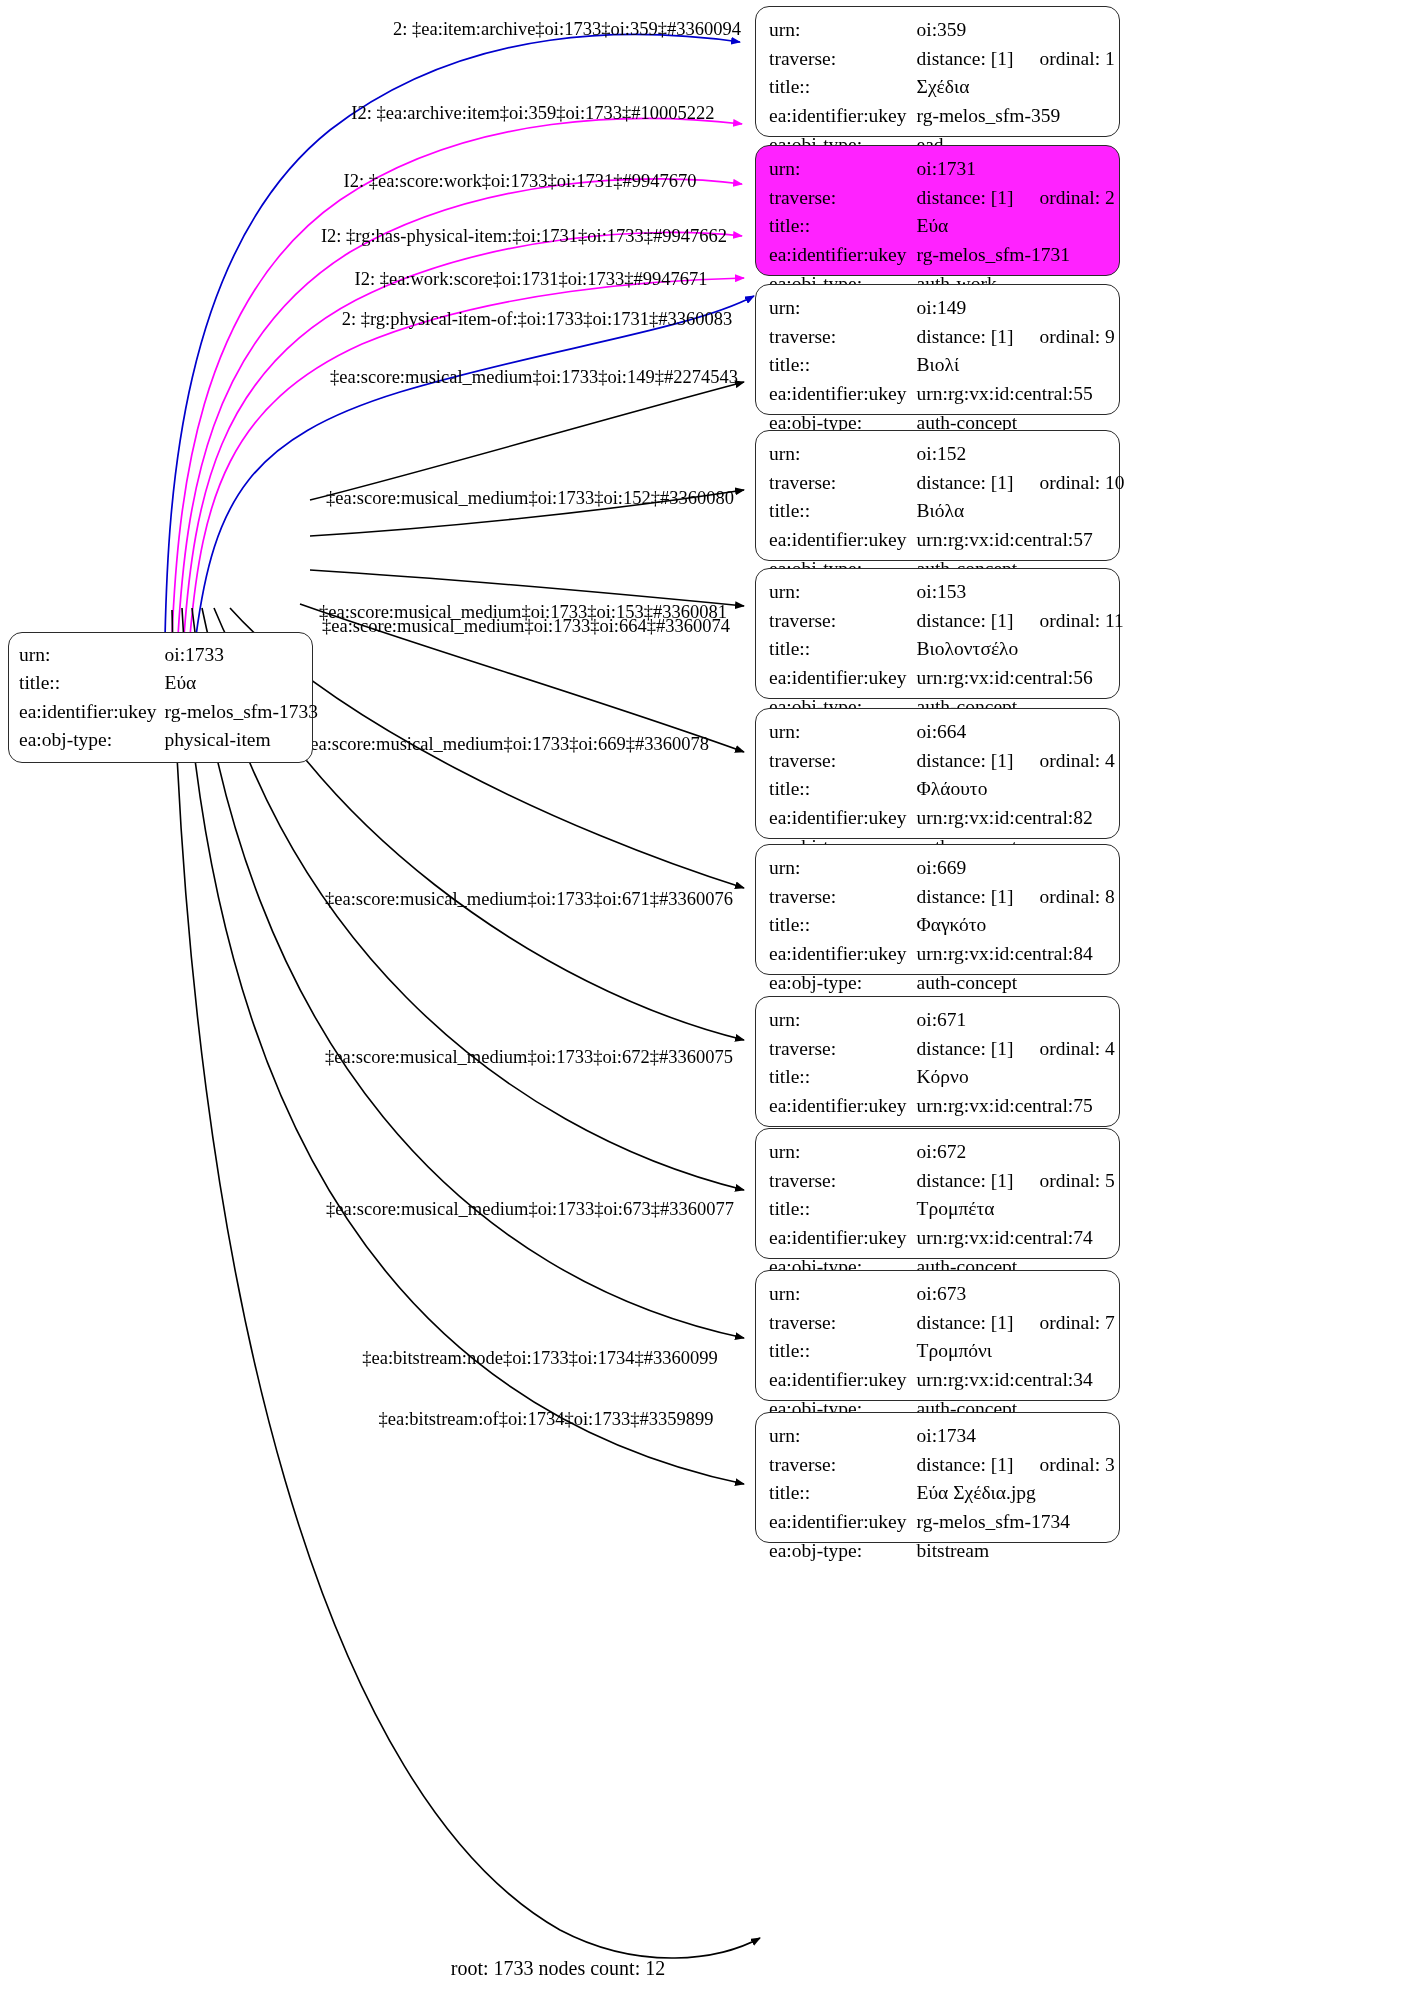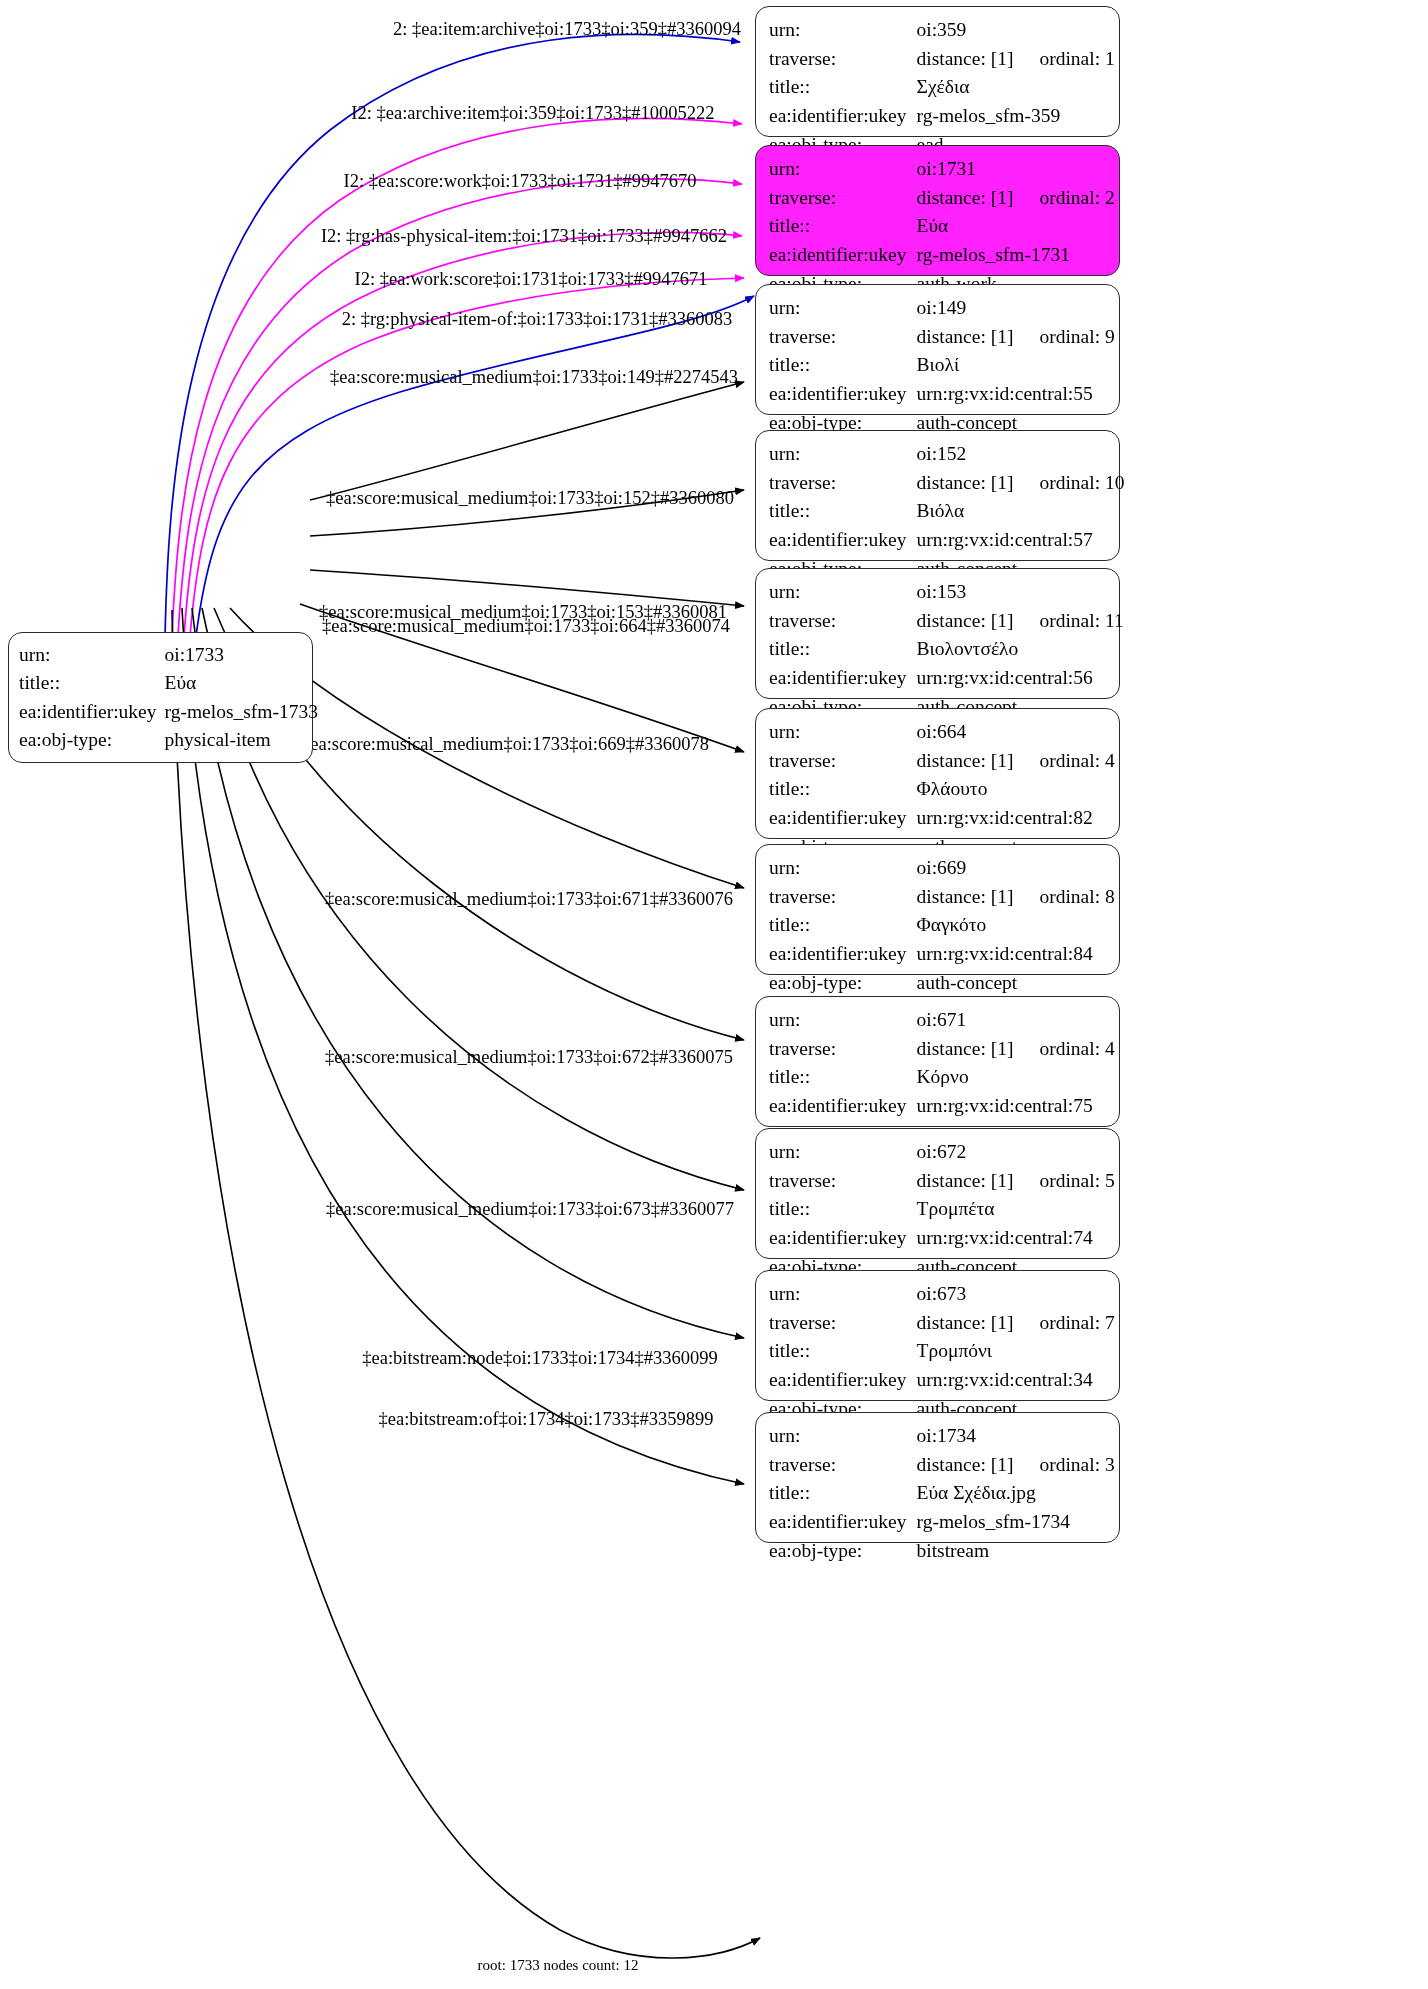--- a/index.html
+++ b/index.html
@@ -76,21 +76,21 @@
   .edge-label {
     position: absolute;
     font-size: 18.5px;
     line-height: 1;
     white-space: nowrap;
     color: #000000;
   }
   .edge-label.ctr { transform: translateX(-50%); }
   .footer-label {
     position: absolute;
-    font-size: 15px;
+    font-size: 20px;
     white-space: nowrap;
     transform: translateX(-50%);
   }
 </style>
 </head>
 <body>
 
 <div id="canvas">
 
   <svg id="edge-layer" viewBox="0 0 1428 1989" width="1428" height="1989">

